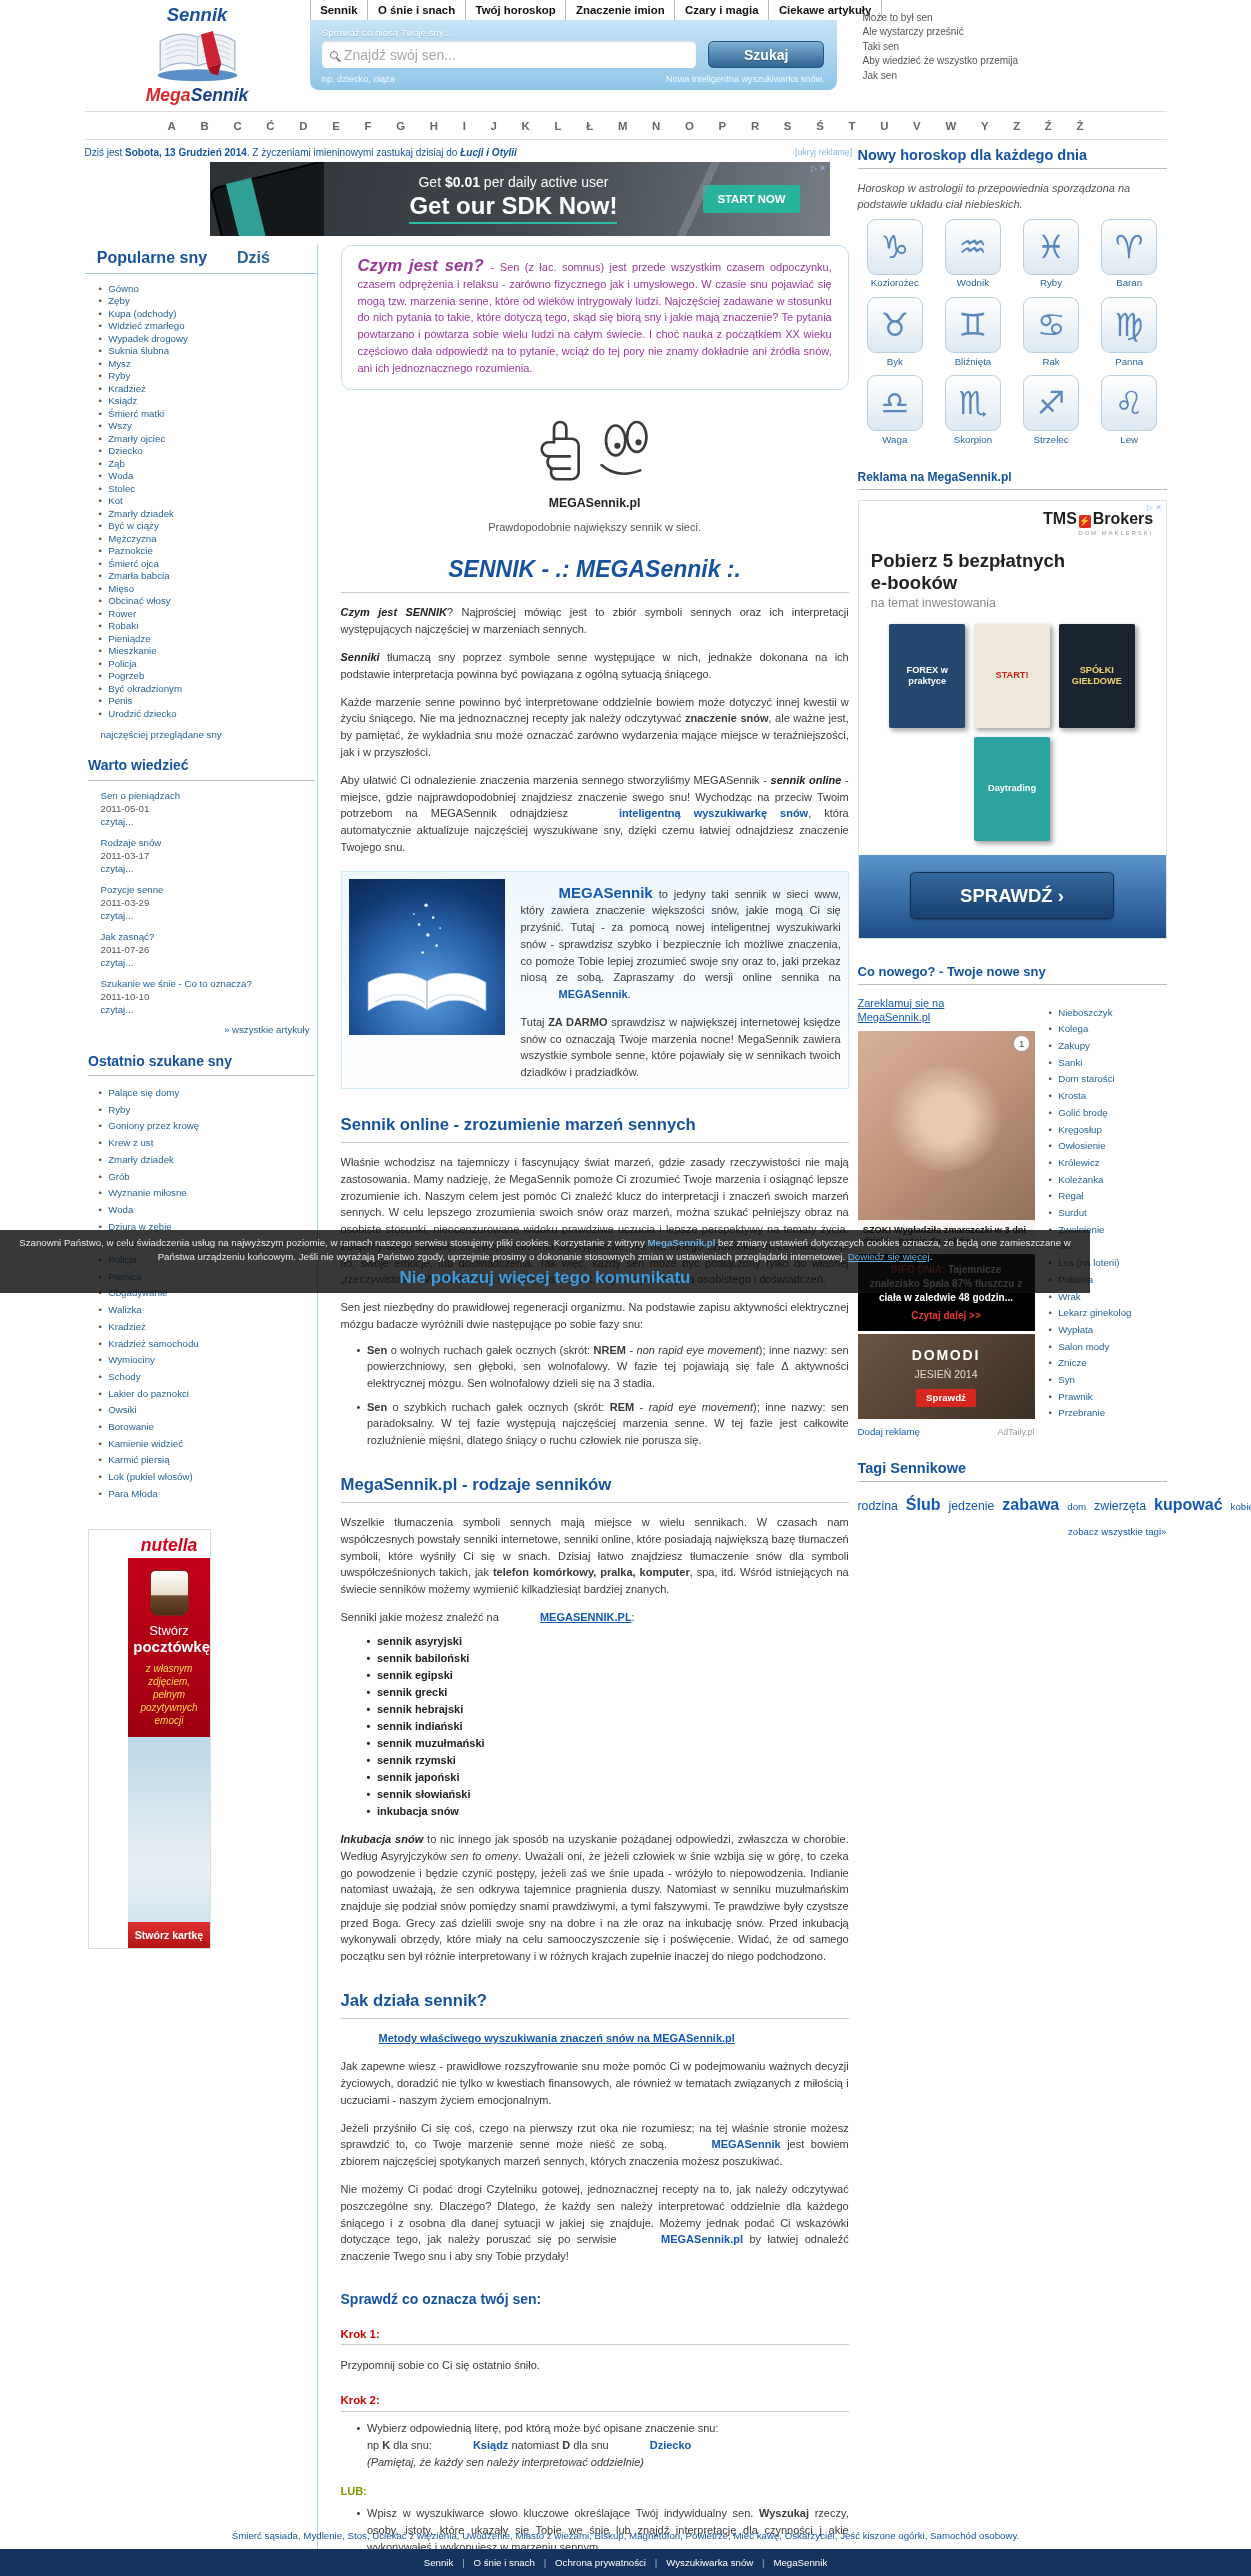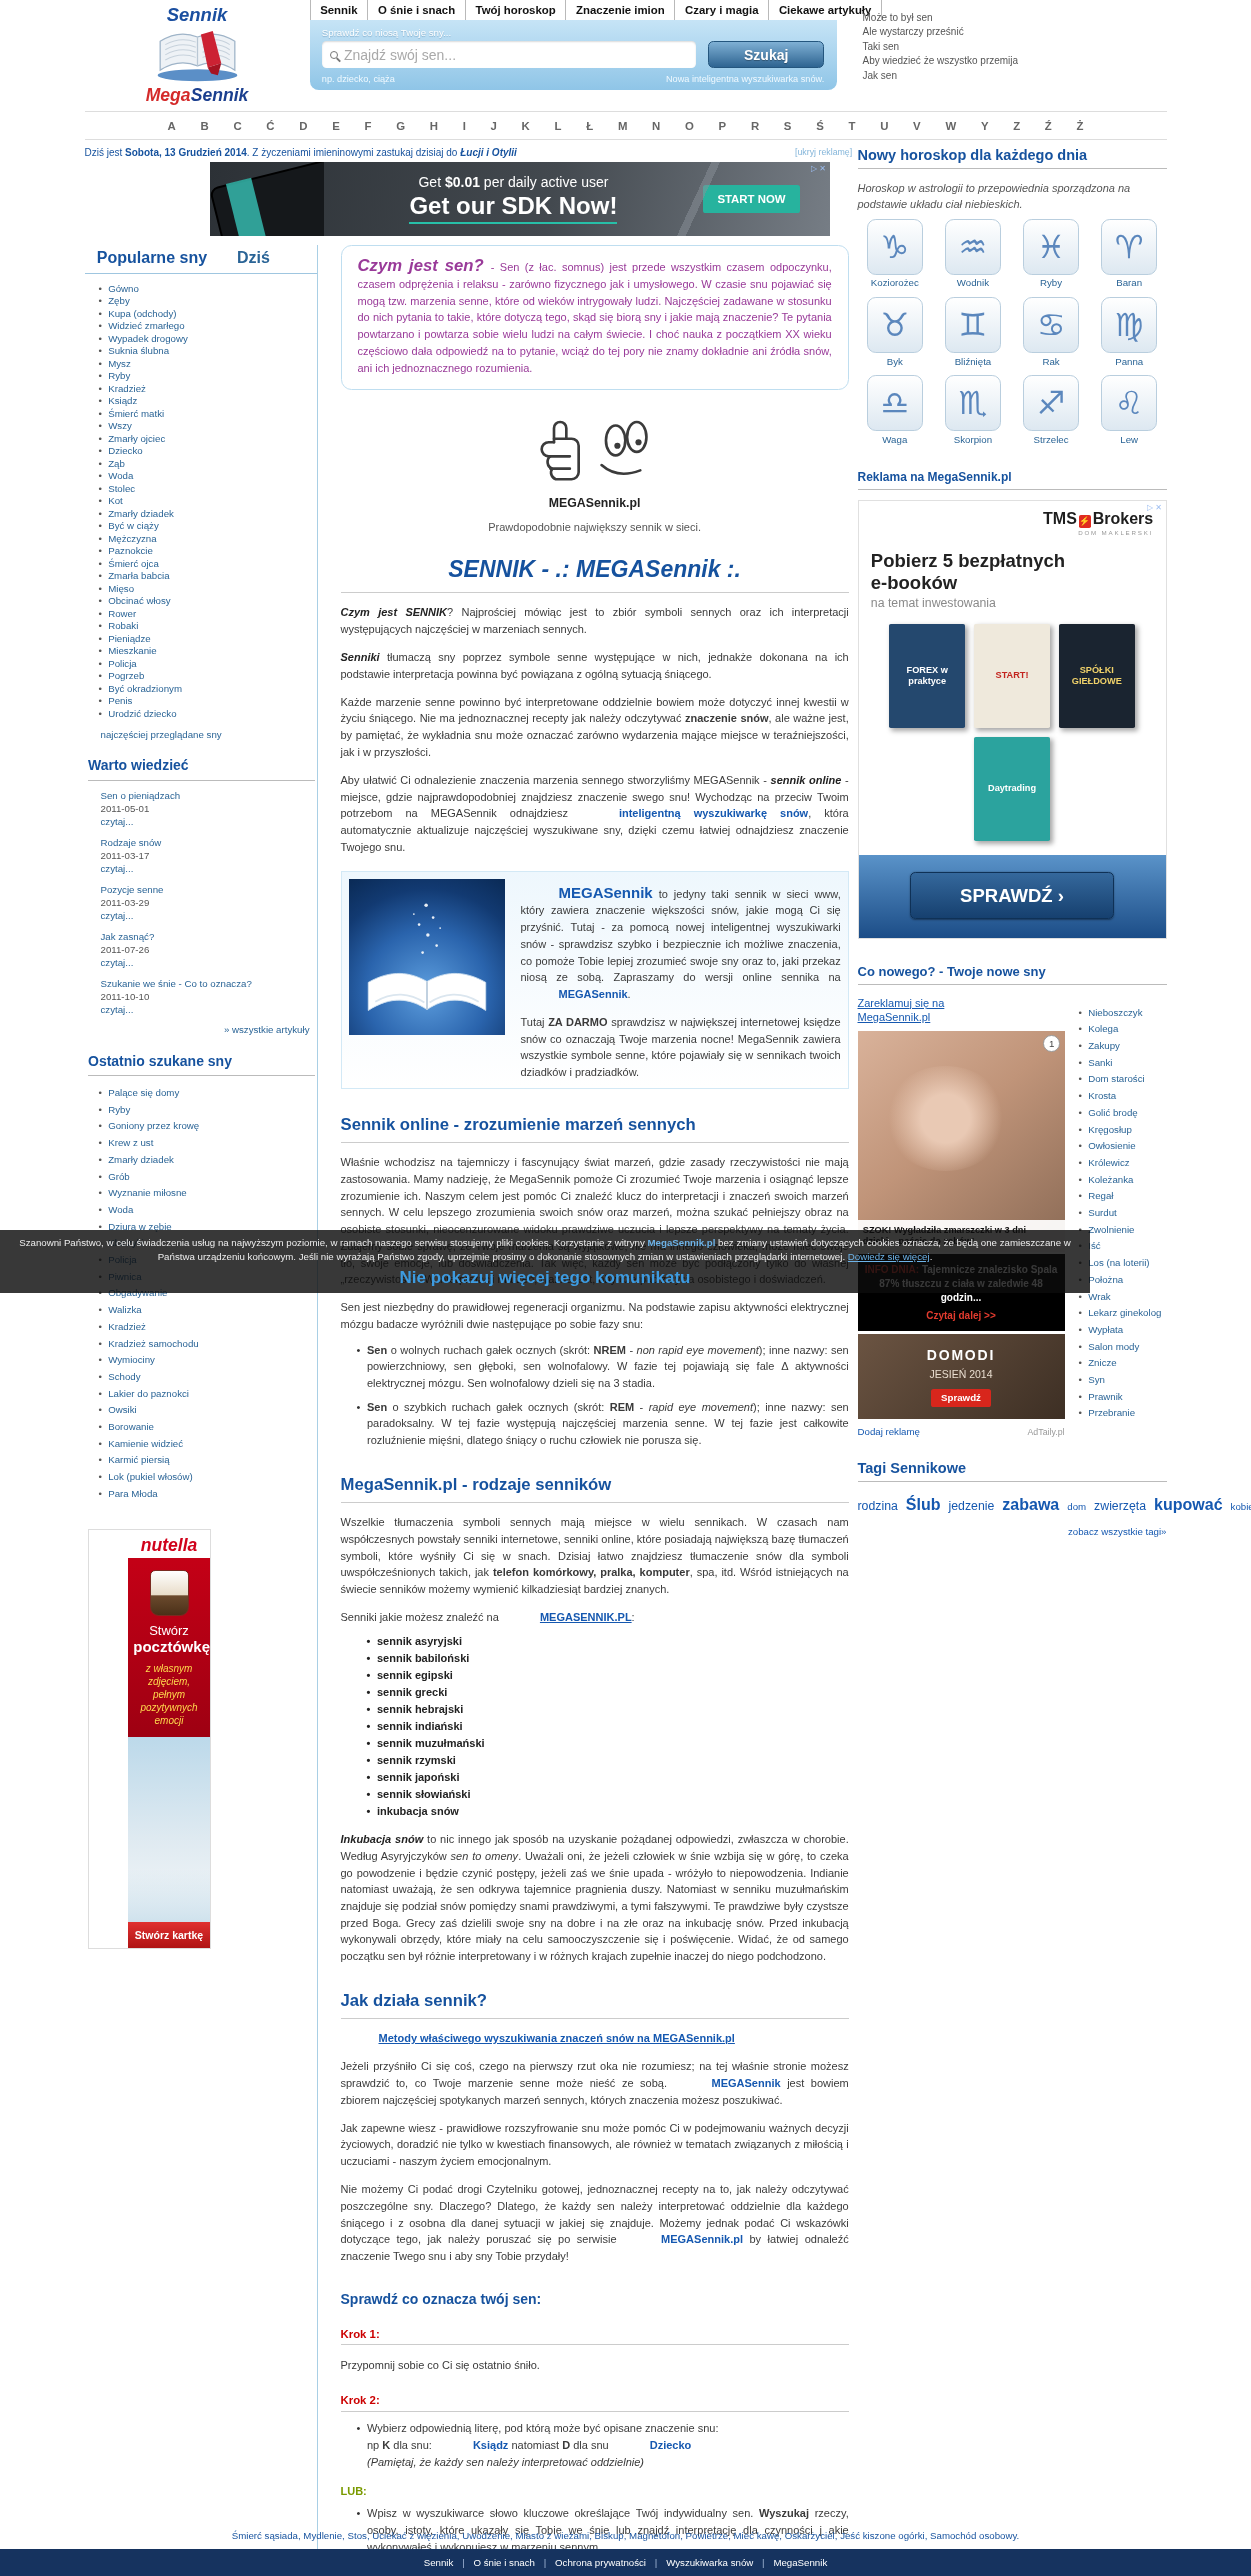--- a/index.html
+++ b/index.html
@@ -131,21 +131,21 @@
   .tms-logo{text-align:right;font-size:16px;font-weight:bold;color:#1d1d1d;}
   .tms-bolt{display:inline-block;width:12.3px;height:12.3px;background:#e02b20;color:#fff;font-size:8.8px;line-height:12.3px;text-align:center;border-radius:1.8px;margin:0 1.8px;}
   .tms-sub{text-align:right;font-size:6.2px;color:#999;letter-spacing:1.8px;margin-top:0.9px;}
   .tms-h{font-size:18.5px;font-weight:bold;color:#222;margin-top:14px;line-height:22px;}
   .tms-h3{font-size:12.3px;color:#8a8a8a;margin-top:1.8px;}
   .books{display:flex;flex-wrap:wrap;gap:8.8px;justify-content:center;margin-top:14px;}
   .book{width:76px;height:104px;font-weight:bold;font-size:9.2px;display:flex;align-items:center;justify-content:center;text-align:center;border-radius:1.8px;box-shadow:2.6px 2.6px 5.3px rgba(0,0,0,.35);padding:4.4px;line-height:11.4px;}
   .tms-bottom{background:linear-gradient(#5a93c9,#1c4d87);margin-top:14px;padding:17.6px 0 19.3px;text-align:center;}
   .sprawdz{display:inline-block;background:linear-gradient(#35689c,#16406f);border:0.9px solid #0f3156;color:#fff;font-weight:bold;font-size:18.5px;padding:11.4px 49px;border-radius:5.3px;cursor:pointer;box-shadow:0 0.9px 1.8px rgba(0,0,0,.4);}
   .whatsnew{display:flex;margin-top:10.5px;}
-  .adwidget{width:207px;flex:none;}
+  .adwidget{width:177px;flex:none;}
   .promo-link{color:#1558b0;font-size:11px;text-decoration:underline;cursor:pointer;line-height:14px;}
   .adphoto{height:221px;background:linear-gradient(140deg,#d9b29a 0%,#c09479 45%,#8a6a55 100%);position:relative;margin-top:7px;}
   .adphoto::before{content:"";position:absolute;left:26px;top:35px;width:123px;height:105px;border-radius:50%;background:radial-gradient(circle,#e9c9b4 30%,transparent 70%);}
   .adcaption{position:absolute;bottom:0;left:0;right:0;background:rgba(255,255,255,.93);font-size:9.2px;font-weight:bold;color:#111;padding:4.4px 5.3px;line-height:11.4px;}
   .badge{position:absolute;top:4.4px;right:4.4px;width:16.7px;height:16.7px;border-radius:50%;background:#fff;border:0.9px solid #999;font-size:9.7px;display:flex;align-items:center;justify-content:center;color:#444;}
   .adblack{background:#000;color:#fff;font-size:10px;font-weight:bold;padding:8.8px 7px;margin-top:2.6px;line-height:14px;text-align:center;}
   .adblack .red{color:#e23b2e;}
   .adblack .cta{color:#e23b2e;display:block;margin-top:3.5px;cursor:pointer;}
   .addomodi{margin-top:3px;background:linear-gradient(135deg,#6b5442,#3d2f24);padding:12.3px 8.8px;text-align:center;}
   .domodi-brand{color:#fff;font-weight:bold;font-size:14px;letter-spacing:1.8px;}
@@ -477,22 +477,22 @@
                 <li>sennik muzułmański</li>
                 <li>sennik rzymski</li>
                 <li>sennik japoński</li>
                 <li>sennik słowiański</li>
                 <li>inkubacja snów</li>
               </ul>
             <p class="para"><span class="lead">Inkubacja snów</span><span> to nic innego jak sposób na uzyskanie pożądanej odpowiedzi, zwłaszcza w chorobie. Według Asyryjczyków </span><i>sen to omeny</i><span>. Uważali oni, że jeżeli człowiek w śnie wzbija się w górę, to czeka go powodzenie i będzie czynić postępy, jeżeli zaś we śnie upada - wróżyło to niepowodzenia. Indianie natomiast uważają, że sen odkrywa tajemnice pragnienia duszy. Natomiast w senniku muzułmańskim znajduje się podział snów pomiędzy snami prawdziwymi, a tymi fałszywymi. Te prawdziwe były czystsze przed Boga. Grecy zaś dzielili swoje sny na dobre i na złe oraz na inkubację snów. Przed inkubacją wykonywali obrzędy, które miały na celu samooczyszczenie się i poświęcenie. Widać, że od samego początku sen był różnie interpretowany i w różnych krajach zupełnie inaczej do niego podchodzono.</span></p>
 
             <div class="h2">Jak działa sennik?</div>
             <p class="para"><span class="bl" style="text-decoration:underline;">Metody właściwego wyszukiwania znaczeń snów na MEGASennik.pl</span></p>
+            <p class="para">Jak zapewne wiesz - prawidłowe rozszyfrowanie snu może pomóc Ci w podejmowaniu ważnych decyzji życiowych, doradzić nie tylko w kwestiach finansowych, ale również w tematach związanych z miłością i uczuciami - naszym życiem emocjonalnym.</p>
             <p class="para"><span>Jeżeli przyśniło Ci się coś, czego na pierwszy rzut oka nie rozumiesz; na tej właśnie stronie możesz sprawdzić to, co Twoje marzenie senne może nieść ze sobą. </span><span class="bl">MEGASennik</span><span> jest bowiem zbiorem najczęściej spotykanych marzeń sennych, których znaczenia możesz poszukiwać.</span></p>
-            <p class="para">Jak zapewne wiesz - prawidłowe rozszyfrowanie snu może pomóc Ci w podejmowaniu ważnych decyzji życiowych, doradzić nie tylko w kwestiach finansowych, ale również w tematach związanych z miłością i uczuciami - naszym życiem emocjonalnym.</p>
             <p class="para"><span>Nie możemy Ci podać drogi Czytelniku gotowej, jednoznacznej recepty na to, jak należy odczytywać poszczególne sny. Dlaczego? Dlatego, że każdy sen należy interpretować oddzielnie dla każdego śniącego i z osobna dla danej sytuacji w jakiej się znajduje. Możemy jednak podać Ci wskazówki dotyczące tego, jak należy poruszać się po serwisie </span><span class="bl">MEGASennik.pl</span><span> by łatwiej odnaleźć znaczenie Twego snu i aby sny Tobie przydały!</span></p>
 
             <div class="check-title">Sprawdź co oznacza twój sen:</div>
 
             <div class="krok">Krok 1:</div>
             <p class="para">Przypomnij sobie co Ci się ostatnio śniło.</p>
 
             <div class="krok">Krok 2:</div>
             <ul class="bullets">
               <li>

